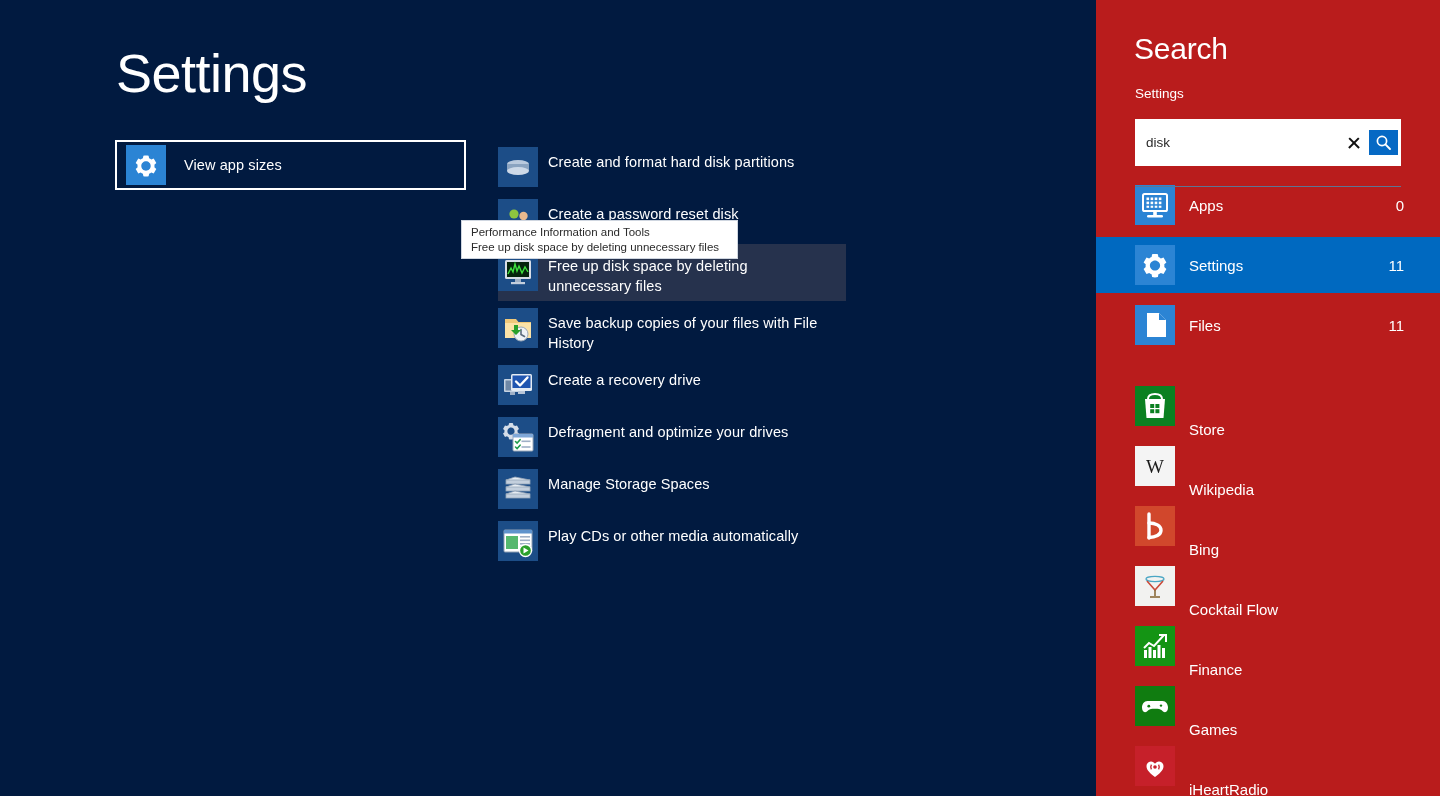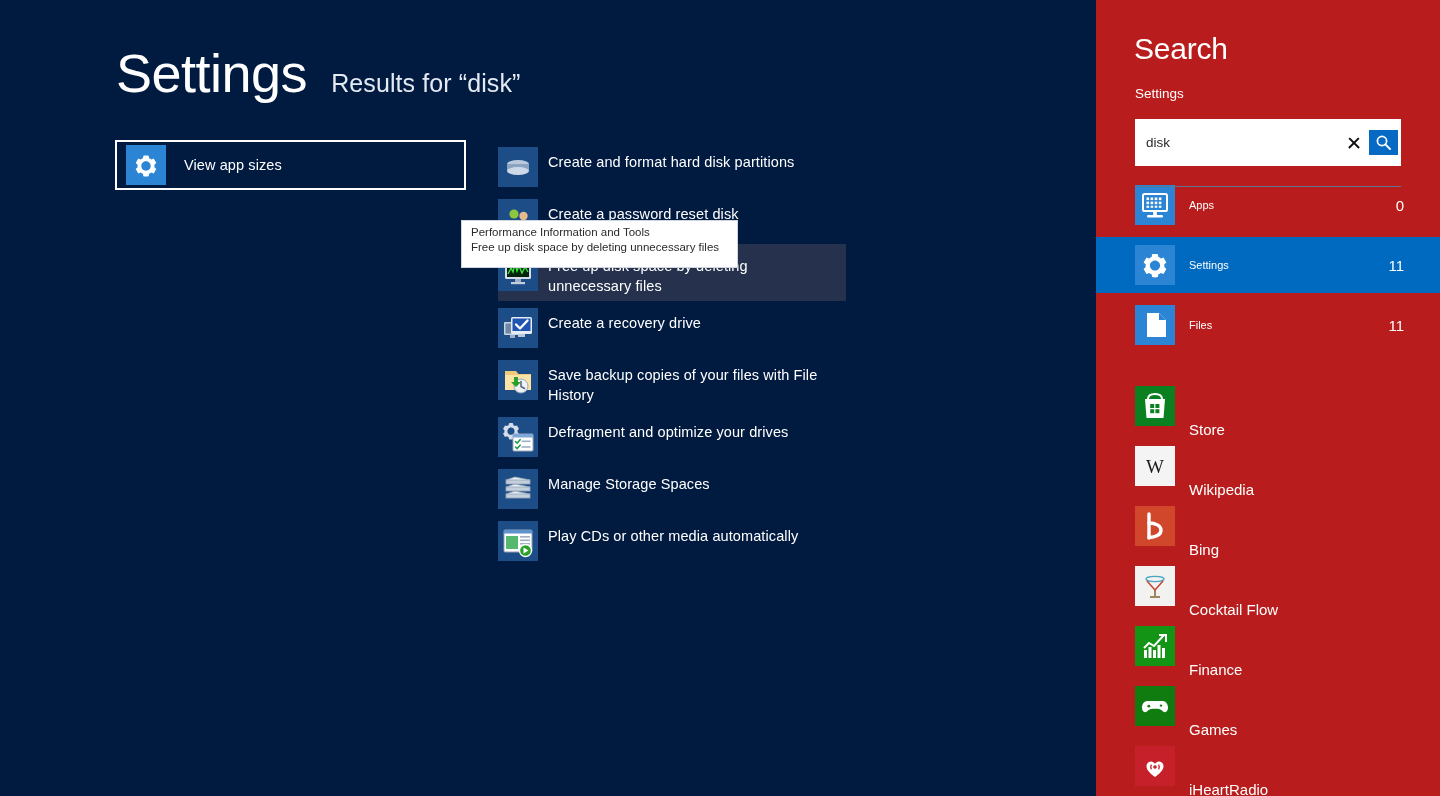--- a/index.html
+++ b/index.html
@@ -65,21 +65,21 @@
   
   .ricon {
     width: 40px; height: 40px; flex: 0 0 40px;
     position: relative; display: block;
   }
   .ricon svg { display: block; width: 40px; height: 40px; }
 
   
   #tooltip {
     position: absolute; left: 461px; top: 220px;
-    width: 277px; height: 48px;
+    width: 277px; height: 39px;
     background: #ffffff;
     border: 1px solid #cfd6e0;
     padding: 4px 4px 0 9px;
     z-index: 40;
   }
   #tooltip div {
     font-size: 11.5px; color: #2b2b2b; line-height: 15px;
     font-family: "Liberation Sans", sans-serif;
     white-space: nowrap;
   }
@@ -133,21 +133,21 @@
   #categories { position: absolute; left: 0; top: 177px; width: 344px; }
   .cat-row {
     position: relative; display: flex; align-items: center;
     height: 56px; padding-left: 39px; margin-bottom: 4px;
     cursor: pointer;
   }
   .cat-row.selected { background: #0069c0; }
   .cat-icon { width: 40px; height: 40px; flex: 0 0 40px; }
   .cat-icon svg { display: block; width: 40px; height: 40px; }
   .cat-label {
-    margin-left: 14px; font-size: 11px; color: #ffffff;
+    margin-left: 14px; font-size: 15px; color: #ffffff;
     font-weight: 400; flex: 1 1 auto;
   }
   .cat-count {
     font-size: 15px; color: #ffffff; font-weight: 400;
     margin-right: 36px;
   }
 
   #panel-divider {
     position: absolute; left: 1135px; top: 363px;
     width: 266px; height: 1px; background: #5e7493;
@@ -167,21 +167,20 @@
 </style>
 </head>
 <body>
 
 <div id="root">
 
   <div id="main-area">
 
     <div id="page-header">
       <div id="page-title">Settings</div>
-      <div id="results-for">Results for “disk”</div>
     </div>
 
     <div id="focused-result">
       <span class="ricon">
         <svg viewBox="0 0 40 40">
           <rect width="40" height="40" fill="#2b84d4"></rect>
           <path fill="#ffffff" d="M20 10.5c-.9 0-1.8.1-2.6.3l-.5 2.5c-.8.3-1.5.7-2.2 1.2l-2.4-.9-2.6 4.5 1.9 1.7c-.1.4-.1.8-.1 1.2s0 .8.1 1.2l-1.9 1.7 2.6 4.5 2.4-.9c.7.5 1.4.9 2.2 1.2l.5 2.5c.8.2 1.7.3 2.6.3s1.8-.1 2.6-.3l.5-2.5c.8-.3 1.5-.7 2.2-1.2l2.4.9 2.6-4.5-1.9-1.7c.1-.4.1-.8.1-1.2s0-.8-.1-1.2l1.9-1.7-2.6-4.5-2.4.9c-.7-.5-1.4-.9-2.2-1.2l-.5-2.5c-.8-.2-1.7-.3-2.6-.3zm0 5.8c2.6 0 4.7 2.1 4.7 4.7s-2.1 4.7-4.7 4.7-4.7-2.1-4.7-4.7 2.1-4.7 4.7-4.7z"></path>
         </svg>
       </span>
       <span class="rlabel">View app sizes</span>
@@ -225,44 +224,44 @@
             <rect x="13" y="31" width="14" height="2.2" fill="#c3cedd"></rect>
           </svg>
         </span>
         <span class="rlabel">Free up disk space by deleting unnecessary files</span>
       </div>
 
       <div class="result-row">
         <span class="ricon">
           <svg viewBox="0 0 40 40">
             <rect width="40" height="40" fill="#1c4d87"></rect>
+            <path fill="#f0c97a" d="M7 11h11l2.5 3H33v16H7z"></path>
+            <path fill="#fbe3a8" d="M7 15h26v15H7z"></path>
+            <circle cx="23" cy="26" r="7" fill="#eef2f6" stroke="#9aa8b8" stroke-width="1"></circle>
+            <path d="M23 21.5v5l3.5 2" stroke="#5a6b7d" stroke-width="1.6" fill="none" stroke-linecap="round"></path>
+            <path fill="#2aa02a" d="M13 20l5 0 0-3 5 5-5 5 0-3-5 0z" transform="rotate(90 18 22)"></path>
+          </svg>
+        </span>
+        <span class="rlabel">Save backup copies of your files with File History</span>
+      </div>
+
+      <div class="result-row">
+        <span class="ricon">
+          <svg viewBox="0 0 40 40">
+            <rect width="40" height="40" fill="#1c4d87"></rect>
             <rect x="6" y="14" width="17" height="13" rx="1" fill="#c6d3e2"></rect>
             <rect x="7.5" y="15.5" width="14" height="10" fill="#6f88a6"></rect>
             <rect x="12" y="27" width="5" height="3" fill="#9fb0c6"></rect>
             <rect x="13" y="9" width="21" height="17" rx="1.5" fill="#e4ebf3"></rect>
             <rect x="14.5" y="10.5" width="18" height="12.5" fill="#1f55b0"></rect>
             <path d="M18 16.5l4 4 7.5-8" stroke="#ffffff" stroke-width="2.4" fill="none" stroke-linecap="round" stroke-linejoin="round"></path>
             <rect x="20" y="26" width="7" height="3" fill="#b8c6d8"></rect>
           </svg>
         </span>
         <span class="rlabel">Create a recovery drive</span>
-      </div>
-
-      <div class="result-row">
-        <span class="ricon">
-          <svg viewBox="0 0 40 40">
-            <rect width="40" height="40" fill="#1c4d87"></rect>
-            <path fill="#f0c97a" d="M7 11h11l2.5 3H33v16H7z"></path>
-            <path fill="#fbe3a8" d="M7 15h26v15H7z"></path>
-            <circle cx="23" cy="26" r="7" fill="#eef2f6" stroke="#9aa8b8" stroke-width="1"></circle>
-            <path d="M23 21.5v5l3.5 2" stroke="#5a6b7d" stroke-width="1.6" fill="none" stroke-linecap="round"></path>
-            <path fill="#2aa02a" d="M13 20l5 0 0-3 5 5-5 5 0-3-5 0z" transform="rotate(90 18 22)"></path>
-          </svg>
-        </span>
-        <span class="rlabel">Save backup copies of your files with File History</span>
       </div>
 
 
 
       <div class="result-row">
         <span class="ricon">
           <svg viewBox="0 0 40 40">
             <rect width="40" height="40" fill="#1c4d87"></rect>
             <path fill="#d4dde9" d="M13 6c-.7 0-1.4.1-2 .2l-.4 2c-.6.2-1.2.5-1.7.9l-1.9-.7-2 3.5 1.5 1.3c-.1.3-.1.6-.1 1s0 .7.1 1l-1.5 1.3 2 3.5 1.9-.7c.5.4 1.1.7 1.7.9l.4 2c.6.1 1.3.2 2 .2s1.4-.1 2-.2l.4-2c.6-.2 1.2-.5 1.7-.9l1.9.7 2-3.5-1.5-1.3c.1-.3.1-.6.1-1s0-.7-.1-1l1.5-1.3-2-3.5-1.9.7c-.5-.4-1.1-.7-1.7-.9l-.4-2c-.6-.1-1.3-.2-2-.2zm0 4.6c2 0 3.6 1.6 3.6 3.6s-1.6 3.6-3.6 3.6-3.6-1.6-3.6-3.6 1.6-3.6 3.6-3.6z"></path>
             <rect x="15" y="17" width="20" height="17" rx="1" fill="#ffffff" stroke="#9aa9ba" stroke-width="1"></rect>

